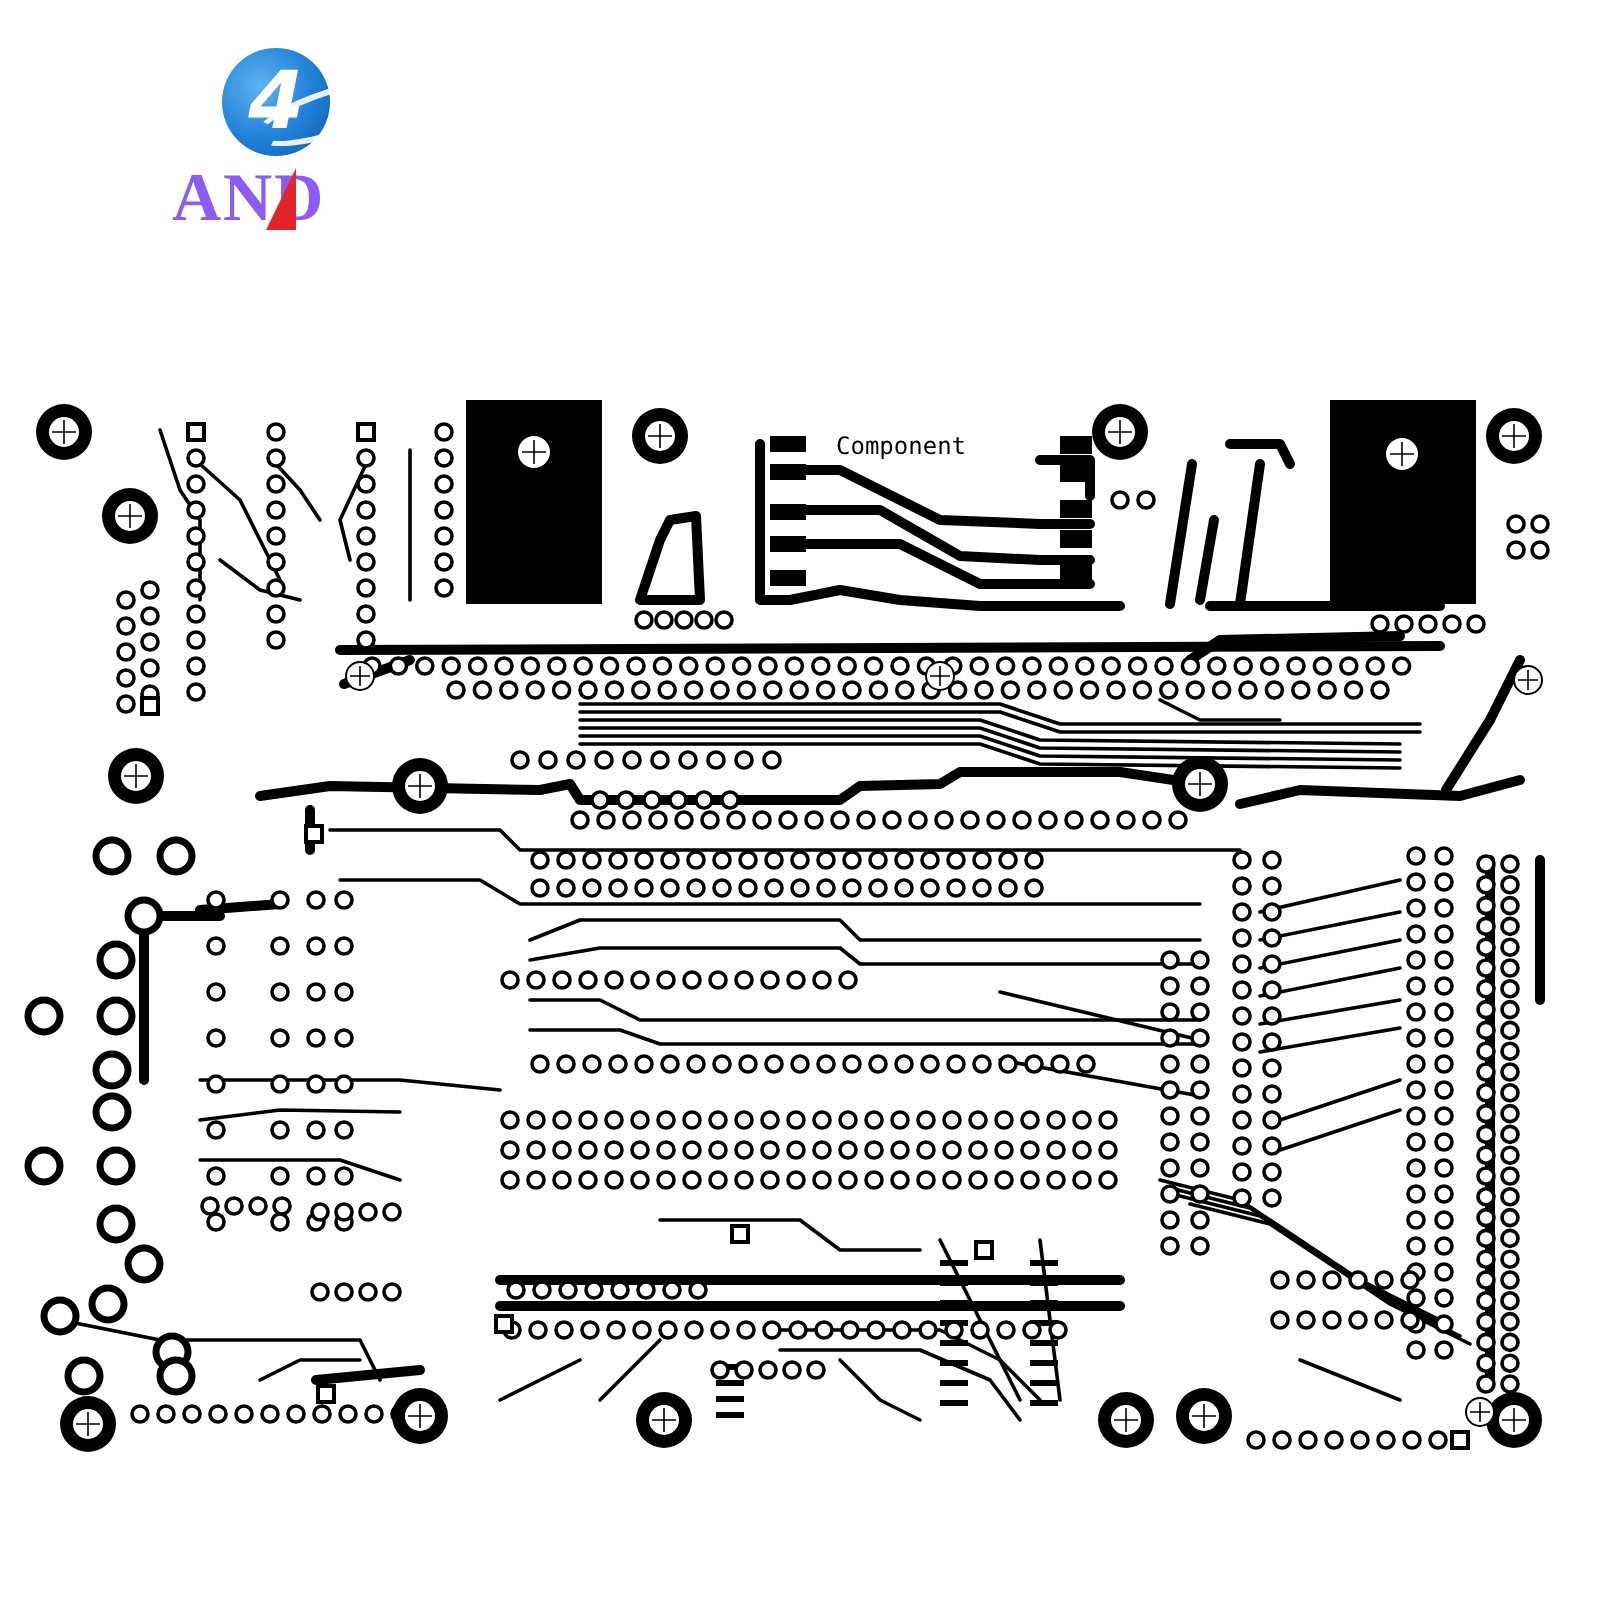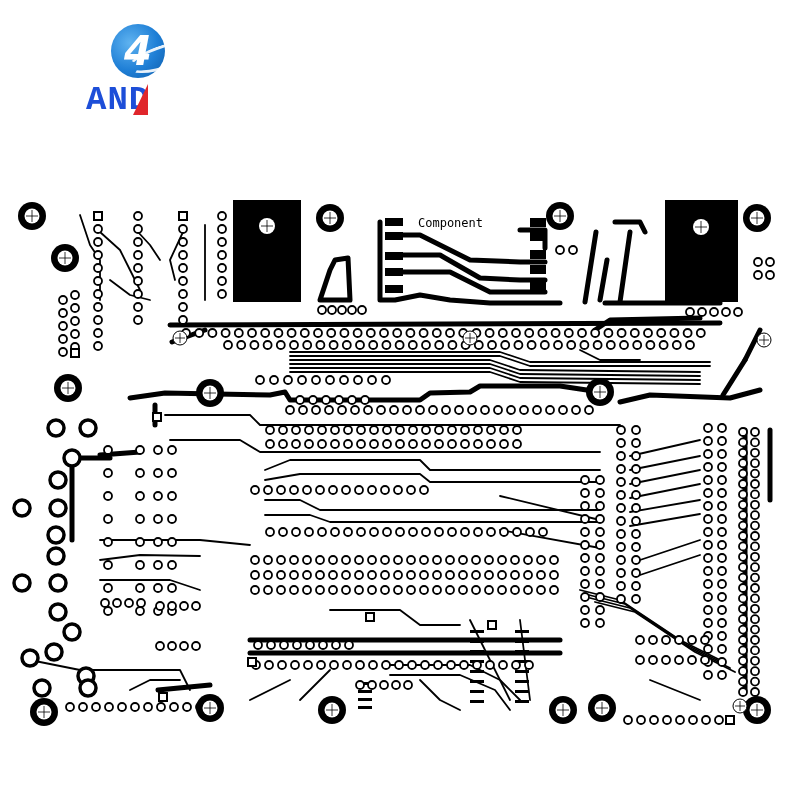--- a/index.html
+++ b/index.html
@@ -5,21 +5,21 @@
     html, body { margin: 0; padding: 0; background: #ffffff; }
     body { width: 800px; height: 800px; position: relative; overflow: hidden; font-family: "DejaVu Sans", sans-serif; }
     #logo { position: absolute; left: 84px; top: 24px; width: 110px; height: 95px; }
     #logo .globe { position: absolute; left: 27px; top: 0; width: 54px; height: 54px; border-radius: 50%;
       background: radial-gradient(circle at 35% 35%, #5fb3f0 0%, #1f7fd6 55%, #0d5ba8 100%); }
     #logo .globe .four { position: absolute; left: 0; top: 2px; width: 54px; text-align: center; color: #ffffff;
       font-family: "DejaVu Sans", sans-serif; font-weight: bold; font-style: italic; font-size: 40px; line-height: 50px; }
     #logo .ring { position: absolute; left: 15px; top: 20px; width: 76px; height: 18px; border: 3px solid #ffffff;
       border-radius: 50%; transform: rotate(-18deg); border-left-color: transparent; border-right-color: transparent; opacity: 0.9; }
     #logo .wordmark { position: absolute; left: 0; top: 58px; width: 110px; height: 36px; }
-    #logo .wordmark span { position: absolute; top: 0; font-family: Liberation Mono, monospace; font-weight: bold; font-size: 34px; line-height: 36px; color: #1d4ed8; letter-spacing: 1px; }
+    #logo .wordmark span { position: absolute; top: 0; font-family: Liberation Serif, serif; font-weight: bold; font-size: 34px; line-height: 36px; color: #8b5cf6; letter-spacing: 1px; }
     #logo .wordmark .n-accent { position: absolute; left: 49px; top: 2px; width: 0; height: 0;
       border-left: 15px solid transparent; border-top: 0; border-bottom: 31px solid #e0262b; }
     #pcb { position: absolute; left: 0; top: 0; width: 800px; height: 800px; }
     .pcb-label { font-family: "DejaVu Sans Mono", monospace; font-size: 12px; fill: #000000; }
   </style>
 </head>
 <body>
 
 <div id="logo">
   <div class="globe">

